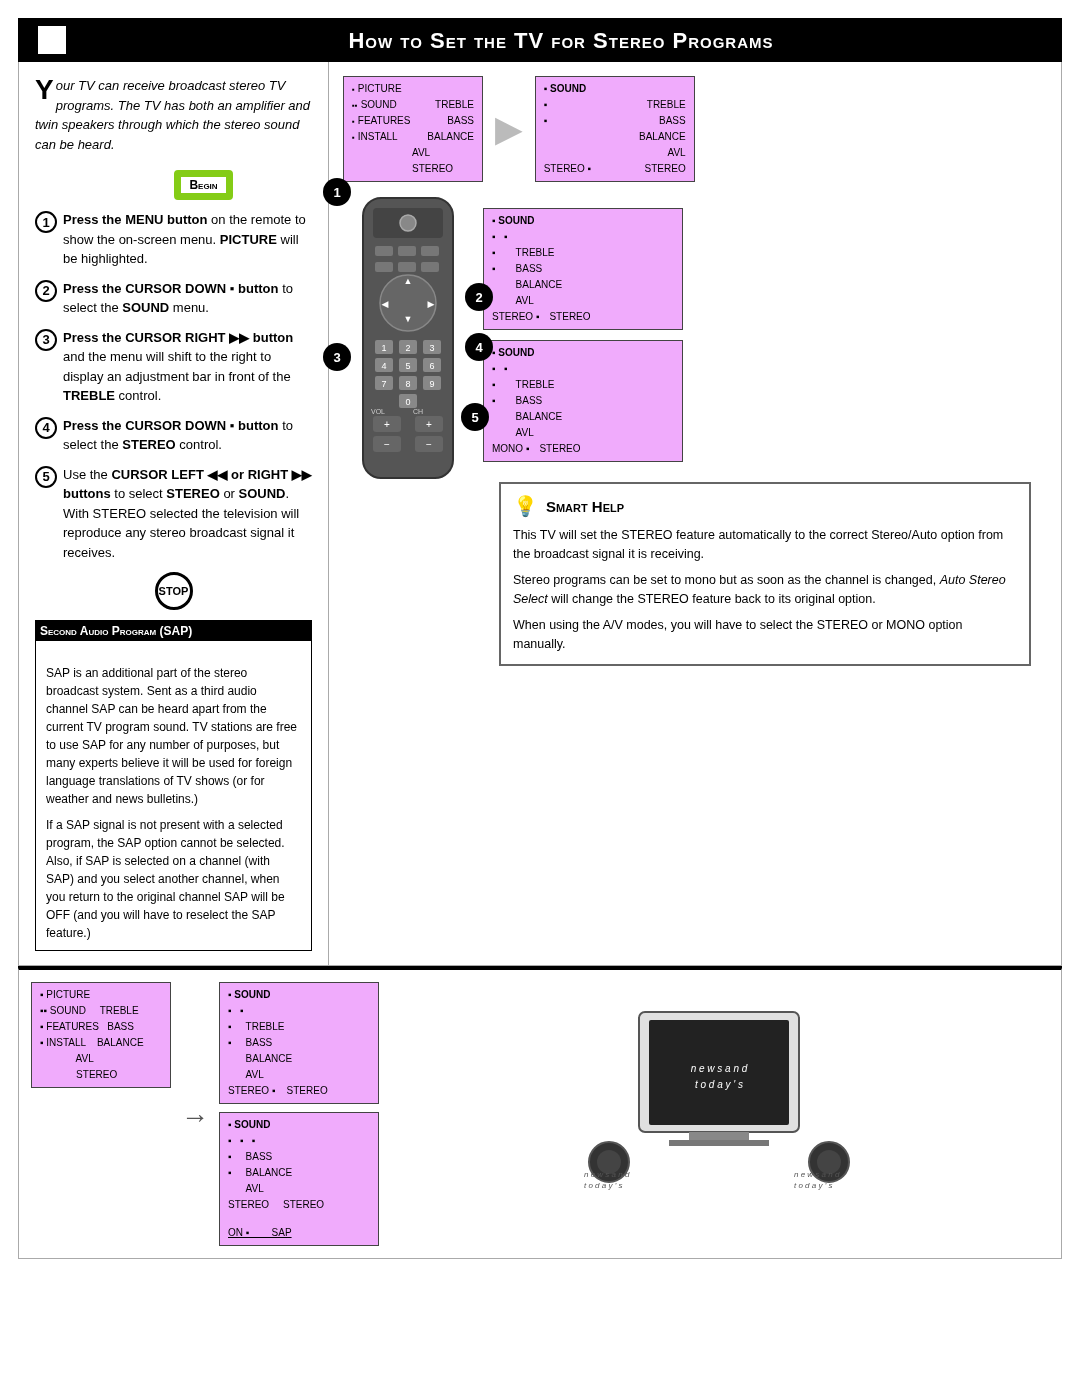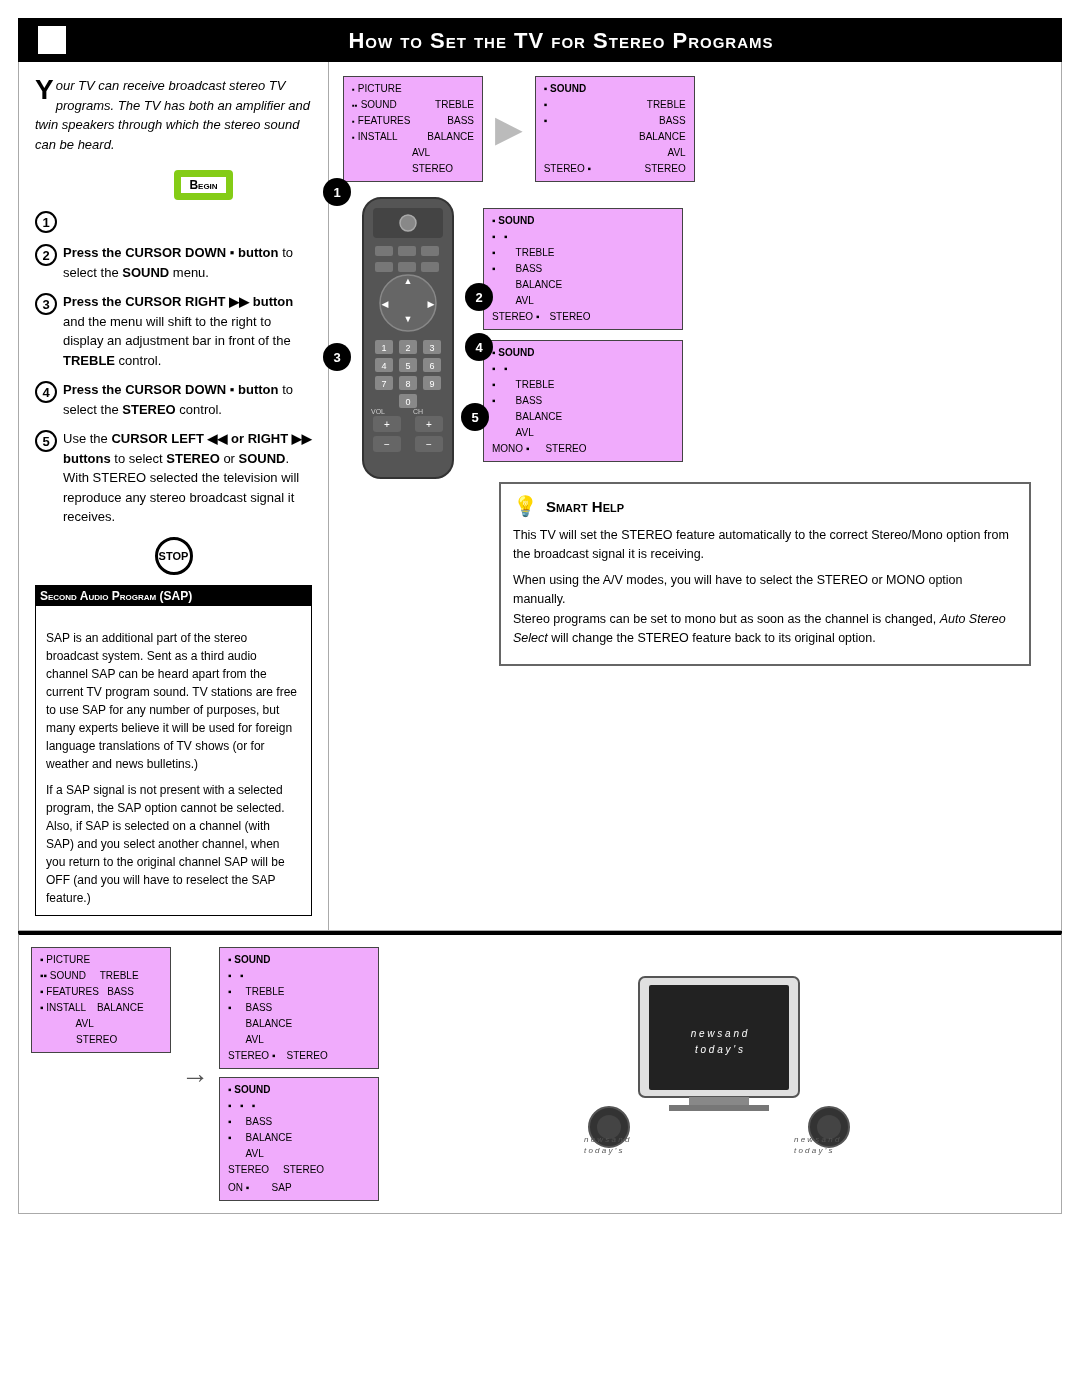--- a/index.html
+++ b/index.html
@@ -231,20 +231,23 @@
     <p class="intro-text">
       <span class="drop-cap">Y</span>our TV can receive broadcast stereo TV programs. The TV has both an amplifier and twin speakers through which the stereo sound can be heard.
     </p>
 
     <div style="text-align:center;">
       <span class="begin-badge">Begin</span>
     </div>
 
     <div class="step">
       <div class="step-num">1</div>
+      <div class="step-text">
+        <strong>Press the MENU button</strong> on the remote to show the on-screen menu. <strong>PICTURE</strong> will be highlighted.
+      </div>
     </div>
 
     <div class="step">
       <div class="step-num">2</div>
       <div class="step-text">
         <strong>Press the CURSOR DOWN ▪ button</strong> to select the <strong>SOUND</strong> menu.
       </div>
     </div>
 
     <div class="step">
@@ -437,35 +440,35 @@
           </div>
         </div>
 
         <div class="mbox" style="max-width:200px;">
           <div style="font-size:10px;font-weight:bold;">▪ SOUND</div>
           <div style="font-size:10px;">▪ &nbsp; ▪</div>
           <div style="display:flex;gap:20px;font-size:10px;">
             <div>▪<br>▪<br>&nbsp;<br>&nbsp;</div>
             <div>TREBLE<br>BASS<br>BALANCE<br>AVL</div>
           </div>
-          <div style="font-size:10px;display:flex;gap:6px;">
+          <div style="font-size:10px;display:flex;">
             <span>MONO ▪</span>
             <span style="margin-left:10px;">STEREO</span>
           </div>
         </div>
 
         <div class="smart-help">
           <div class="smart-help-title">
             <span class="bulb-icon">💡</span>
             <span>Smart Help</span>
           </div>
           <div class="smart-help-body">
-            <p style="margin-bottom:6px;">This TV will set the STEREO feature automatically to the correct Stereo/Mono option from the broadcast signal it is receiving.</p>
+            <p style="margin-bottom:6px;">This TV will set the STEREO feature automatically to the correct Stereo/Auto option from the broadcast signal it is receiving.</p>
+            <p style="margin-bottom:6px;">Stereo programs can be set to mono but as soon as the channel is changed, <em>Auto Stereo Select</em> will change the STEREO feature back to its original option.</p>
             <p>When using the A/V modes, you will have to select the STEREO or MONO option manually.</p>
-            <p style="margin-bottom:6px;">Stereo programs can be set to mono but as soon as the channel is changed, <em>Auto Stereo Select</em> will change the STEREO feature back to its original option.</p>
           </div>
         </div>
 
       </div>
     </div>
 
   </div>
 
 </div>
 
@@ -501,21 +504,21 @@
     </div>
 
     <div class="mbox" style="font-size:10px;min-width:160px;">
       <div style="font-weight:bold;">▪ SOUND</div>
       <div>▪ &nbsp; ▪ &nbsp; ▪</div>
       <div style="display:flex;gap:14px;">
         <div>▪<br>▪<br>&nbsp;</div>
         <div>BASS<br>BALANCE<br>AVL</div>
       </div>
       <div>STEREO &nbsp;&nbsp;&nbsp; STEREO</div>
-      <div style="margin-top:2px;">ON ▪ &nbsp;&nbsp;&nbsp;&nbsp;&nbsp;&nbsp; SAP</div>
+      <div style="margin-top:12px;text-decoration:underline;">ON ▪ &nbsp;&nbsp;&nbsp;&nbsp;&nbsp;&nbsp; SAP</div>
     </div>
   </div>
 
   <div style="flex:1;display:flex;flex-direction:column;align-items:center;justify-content:flex-start;padding-top:10px;position:relative;">
     <svg width="280" height="200" viewBox="0 0 280 200">
 
       <rect x="60" y="20" width="160" height="120" rx="6" fill="#e0e0e0" stroke="#555" stroke-width="2"></rect>
 
       <rect x="70" y="28" width="140" height="105" rx="2" fill="#222"></rect>
 

